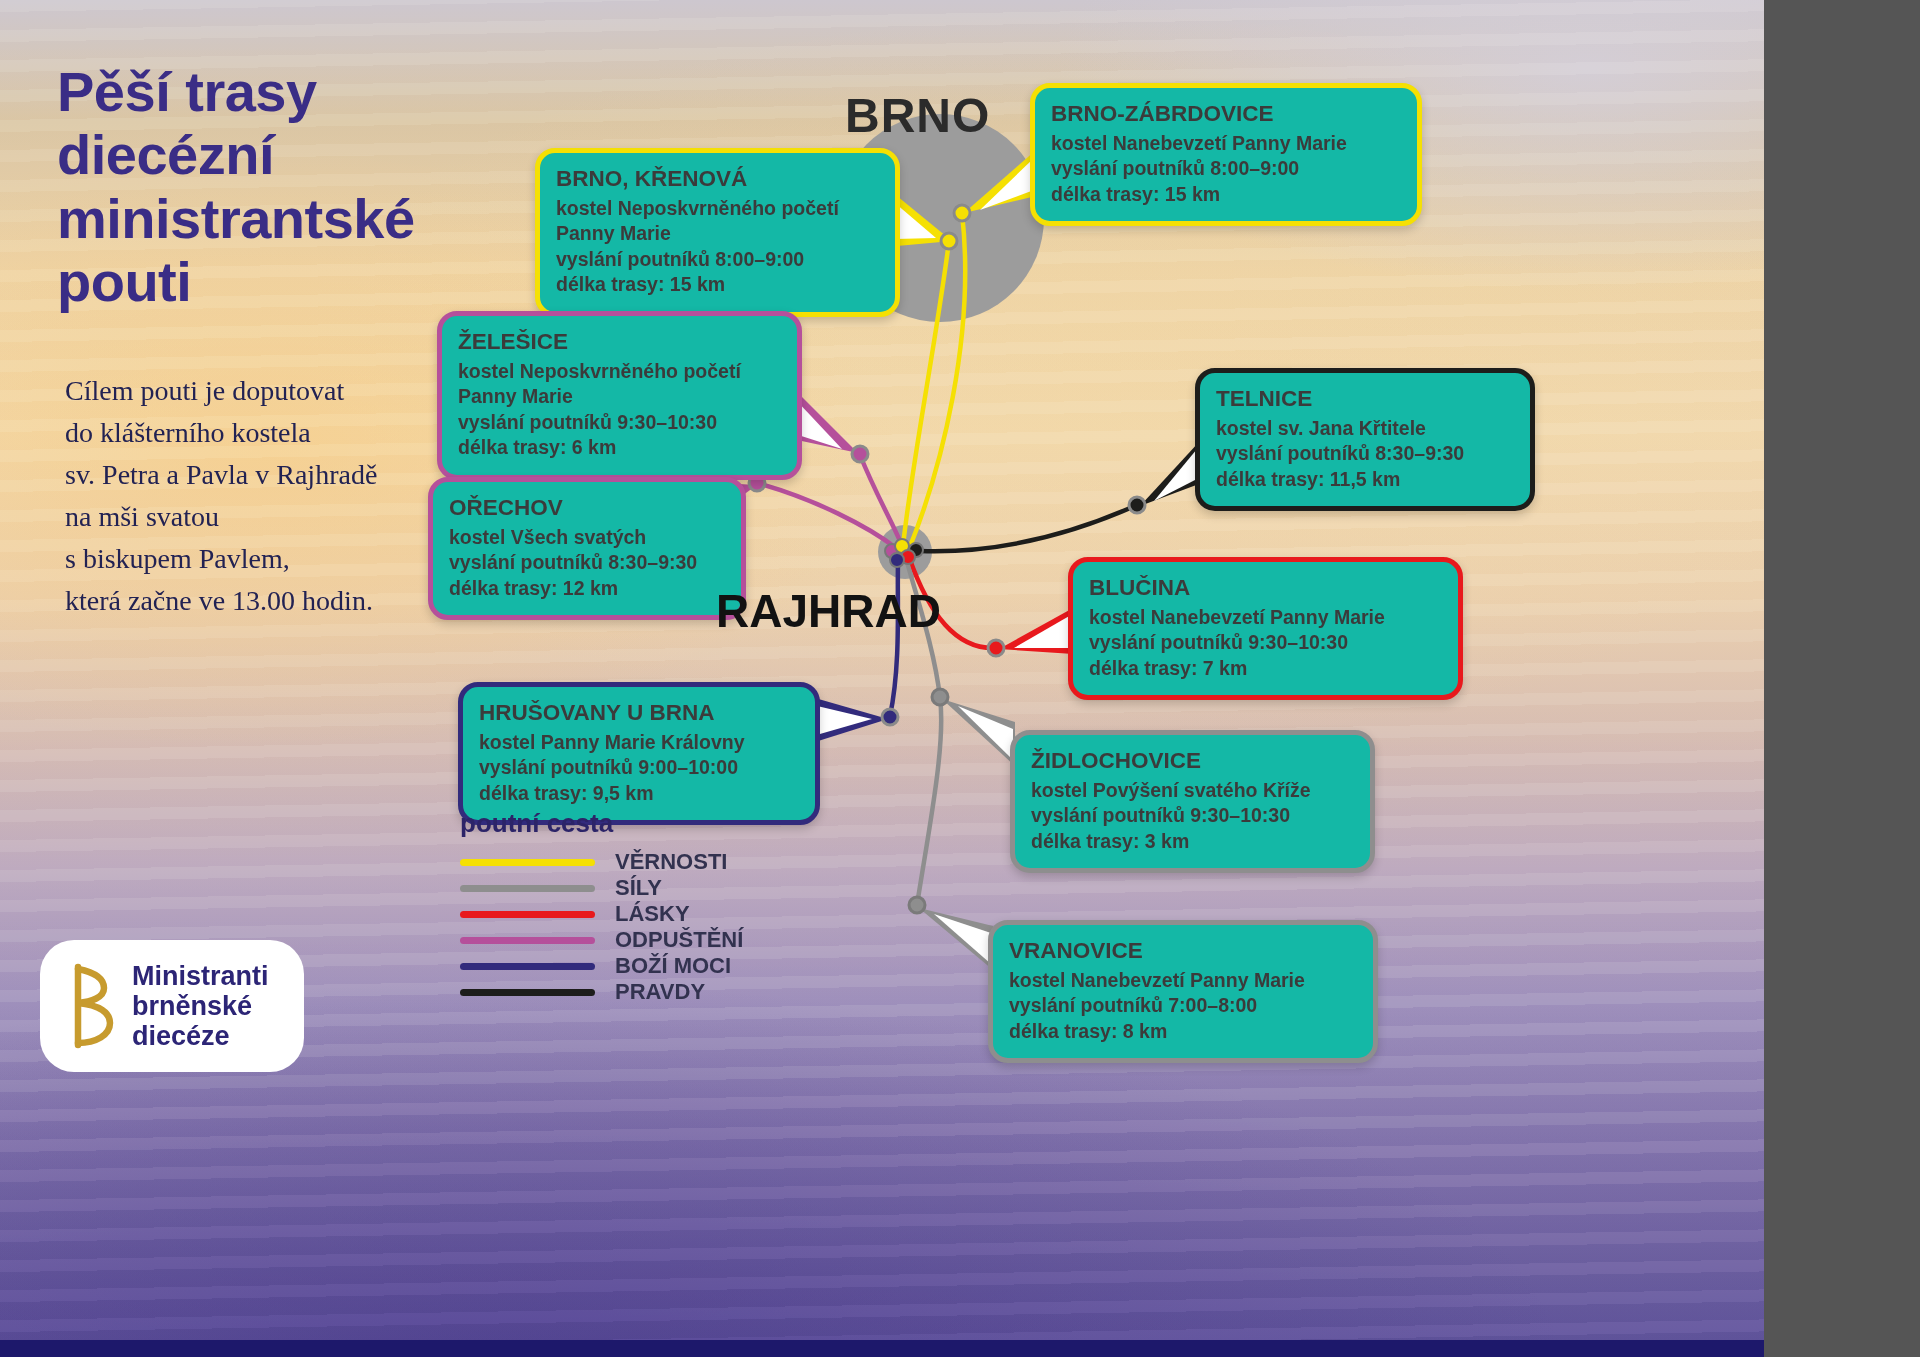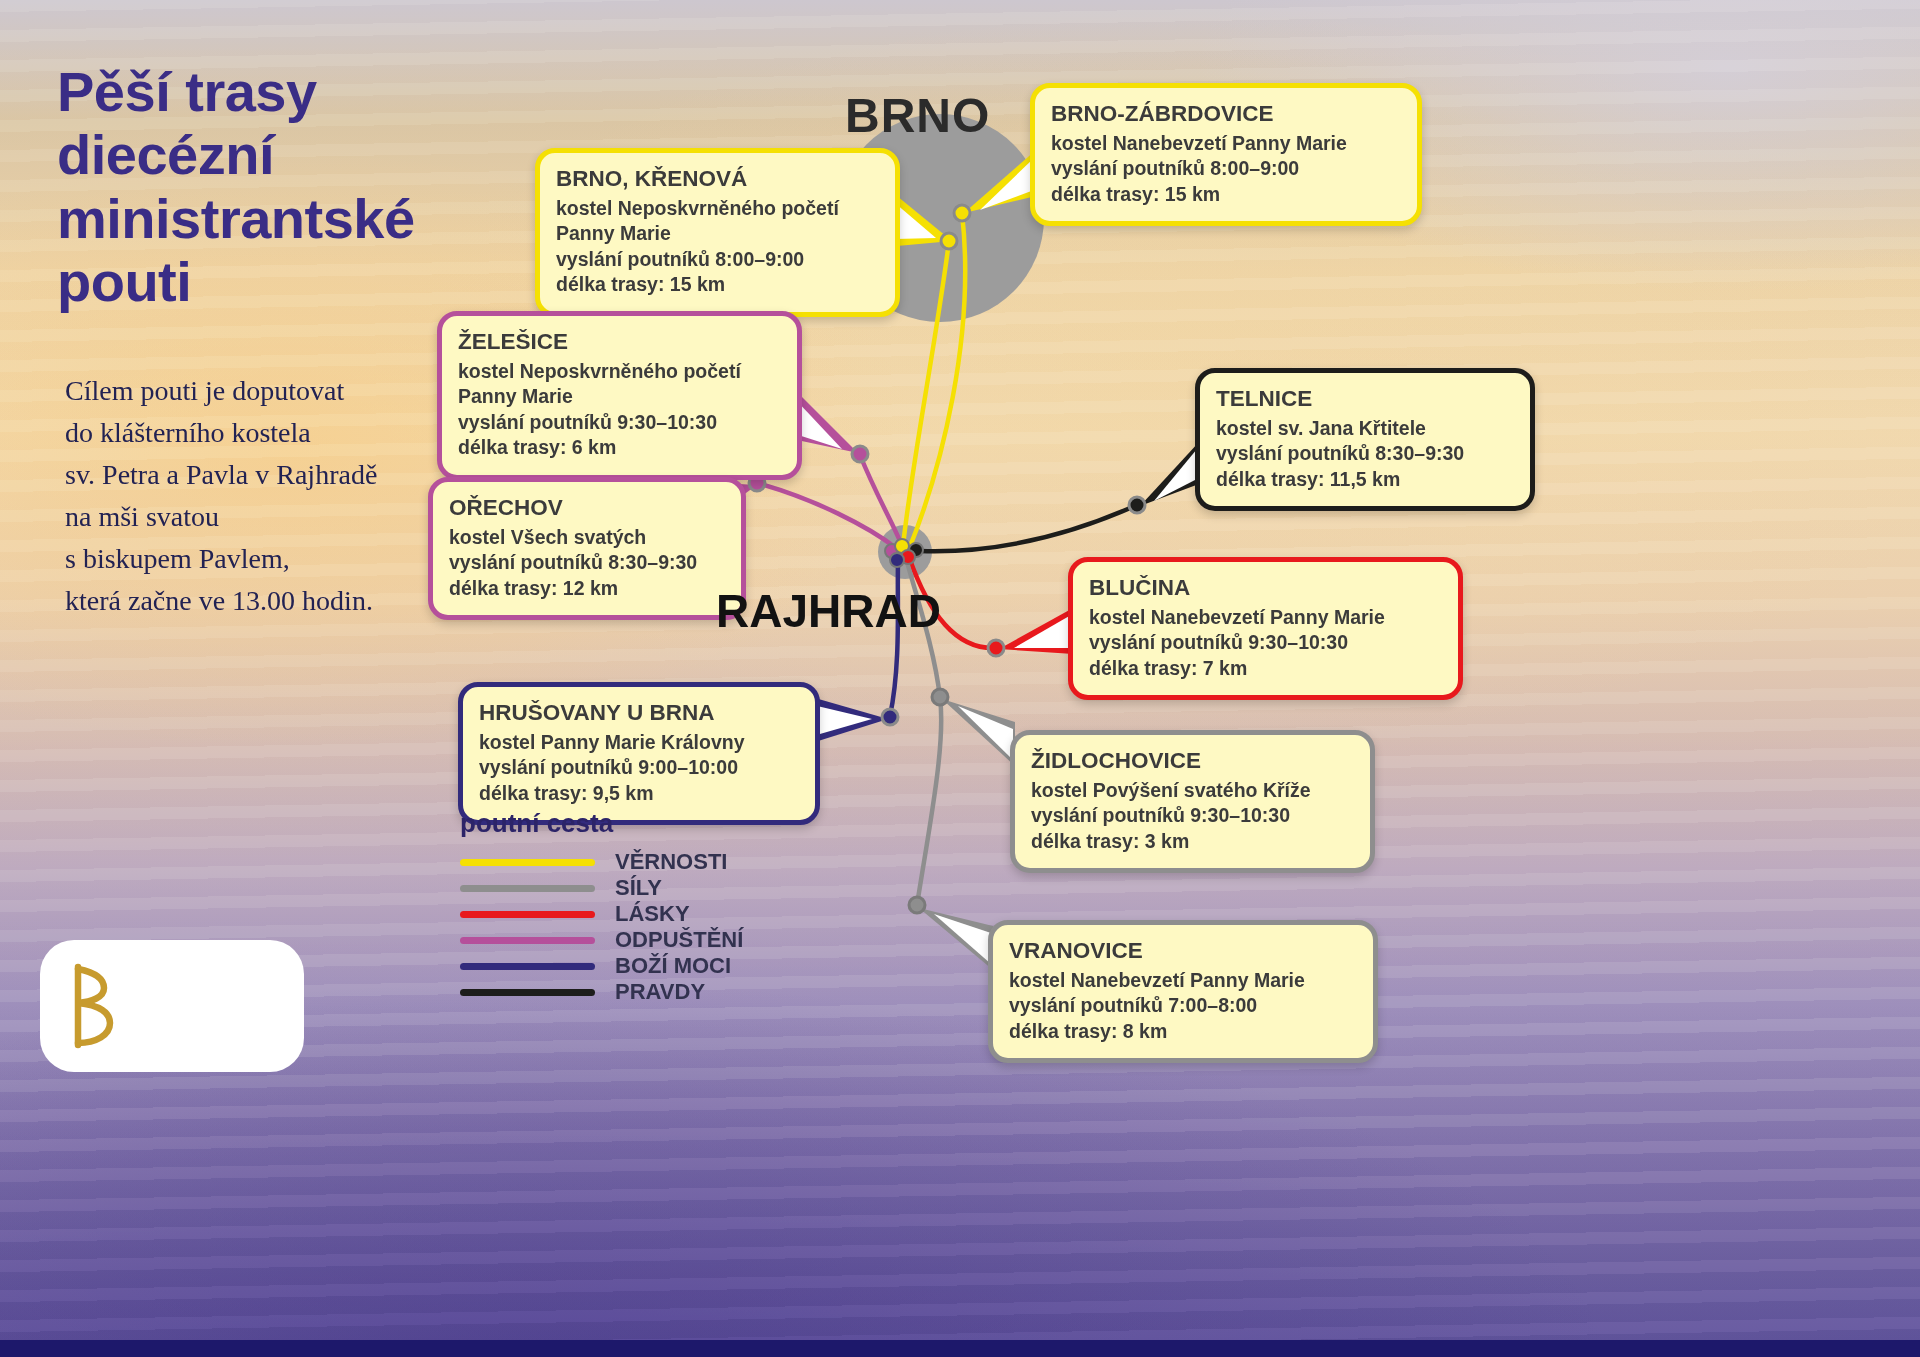--- a/index.html
+++ b/index.html
@@ -1,16 +1,16 @@
 <!DOCTYPE html>
 <html><head>
 <meta charset="utf-8">
 <style>
   html,body{margin:0;padding:0;background:#555;}
-  .canvas{position:relative;width:1920px;height:1357px;overflow:hidden;
+  .canvas{position:relative;width:1764px;height:1357px;overflow:hidden;
           font-family:"Liberation Sans",sans-serif;}
   
   .bg{position:absolute;inset:0;z-index:0;
     background:
       radial-gradient(760px 320px at 90% 5%, rgba(213,208,216,0.95), rgba(213,208,216,0) 70%),
       radial-gradient(900px 430px at 15% 33%, rgba(250,205,126,0.55), rgba(250,205,126,0) 70%),
       radial-gradient(1150px 520px at 62% 28%, rgba(245,217,160,0.38), rgba(245,217,160,0) 72%),
       radial-gradient(1500px 560px at 28% 102%, rgba(72,56,138,0.55), rgba(72,56,138,0) 72%),
       linear-gradient(180deg,#cfc9d0 0%,#dcc8a6 9%,#eed5a9 20%,#f2dab0 32%,#ecd2b0 44%,
                       #d9c0b4 54%,#c0adc0 64%,#a193bd 74%,#8577ad 84%,#6c5f9f 94%,#5f539a 100%);
@@ -27,21 +27,21 @@
   .intro{position:absolute;left:57px;top:362px;margin:8px;z-index:4;
          font-family:"Liberation Serif",serif;font-size:28px;line-height:1.5;color:#222253;}
   .city-label{position:absolute;z-index:4;font-weight:700;}
   .city-brno{left:845px;top:88px;font-size:48px;letter-spacing:1px;color:#2b2b2b;}
   .city-rajhrad{left:716px;top:584px;font-size:46px;color:#121212;}
 
   
   .map-svg{position:absolute;inset:0;z-index:2;}
 
   
-  .callout{position:absolute;z-index:3;background:#fef9c3;border:5px solid #000000;border-radius:20px;
+  .callout{position:absolute;z-index:3;background:#14b8a6;border:5px solid #000000;border-radius:20px;
            padding:12px 16px 14px;color:#3b3b3b;box-shadow:0 4px 10px rgba(0,0,0,0.18);box-sizing:border-box;}
   .co-title{font-size:22.5px;font-weight:700;margin-bottom:3px;line-height:1.25;}
   .co-line{font-size:19.5px;font-weight:700;line-height:1.3;}
   .co-krenova{left:535px;top:148px;width:365px;}
   .co-zabrdovice{left:1030px;top:83px;width:392px;}
   .co-zelesice{left:437px;top:311px;width:365px;}
   .co-telnice{left:1195px;top:368px;width:340px;}
   .co-orechov{left:408px;top:477px;width:318px;margin-left:20px;}
   .co-blucina{left:1068px;top:557px;width:395px;}
   .co-hrusovany{left:458px;top:682px;width:362px;}
@@ -221,16 +221,19 @@
       <div class="legend-swatch" style="background: rgb(29, 29, 27);"></div>
       <div class="legend-label">PRAVDY</div>
     </div>
   </div>
 
   <div class="logo-card">
     <svg width="52" height="86" viewBox="0 0 52 86">
       <path d="M14 6 C34 10 40 18 40 25 C40 34 28 39 14 40 C36 42 46 50 46 60 C46 72 32 80 14 80" fill="none" stroke="#c79b2e" stroke-width="6.5" stroke-linecap="round"></path>
       <path d="M14 4 L14 82" fill="none" stroke="#c79b2e" stroke-width="6.5" stroke-linecap="round"></path>
     </svg>
+    <div class="logo-text pre">Ministranti
+brněnské
+diecéze</div>
   </div>
 
   <div class="bottom-strip"></div>
 </div>
 
 </body></html>

